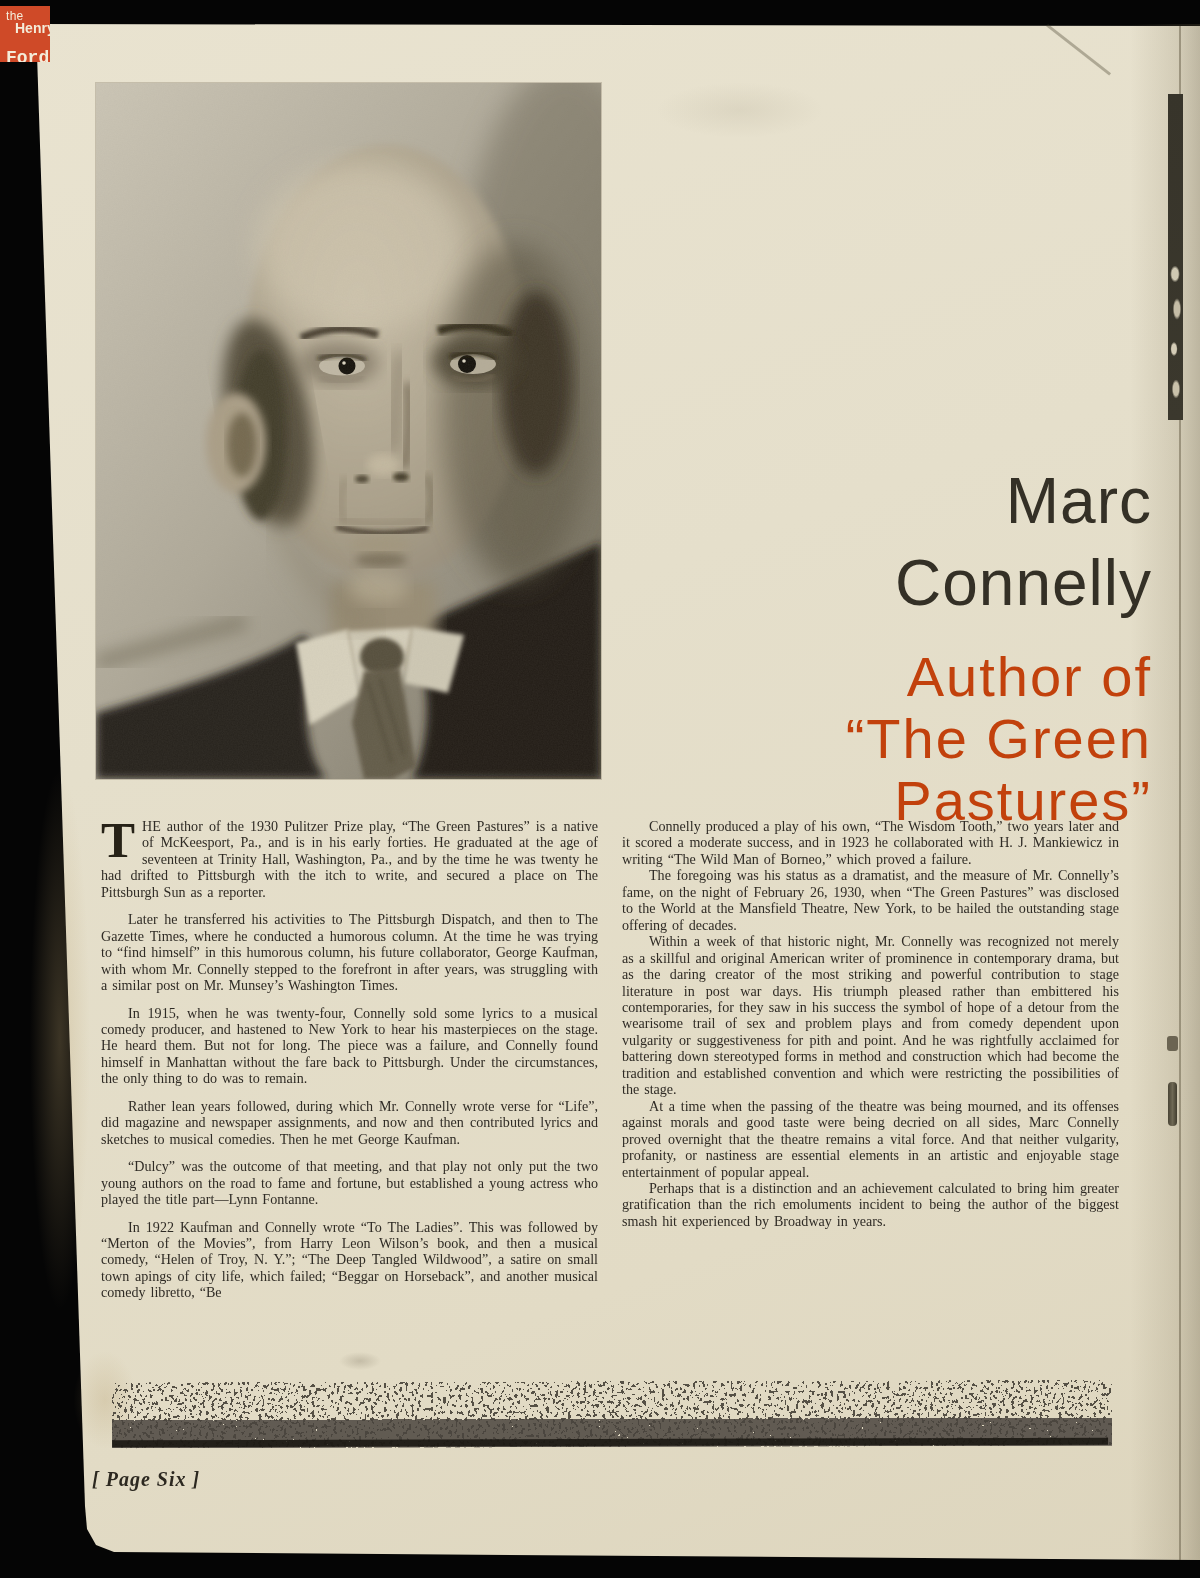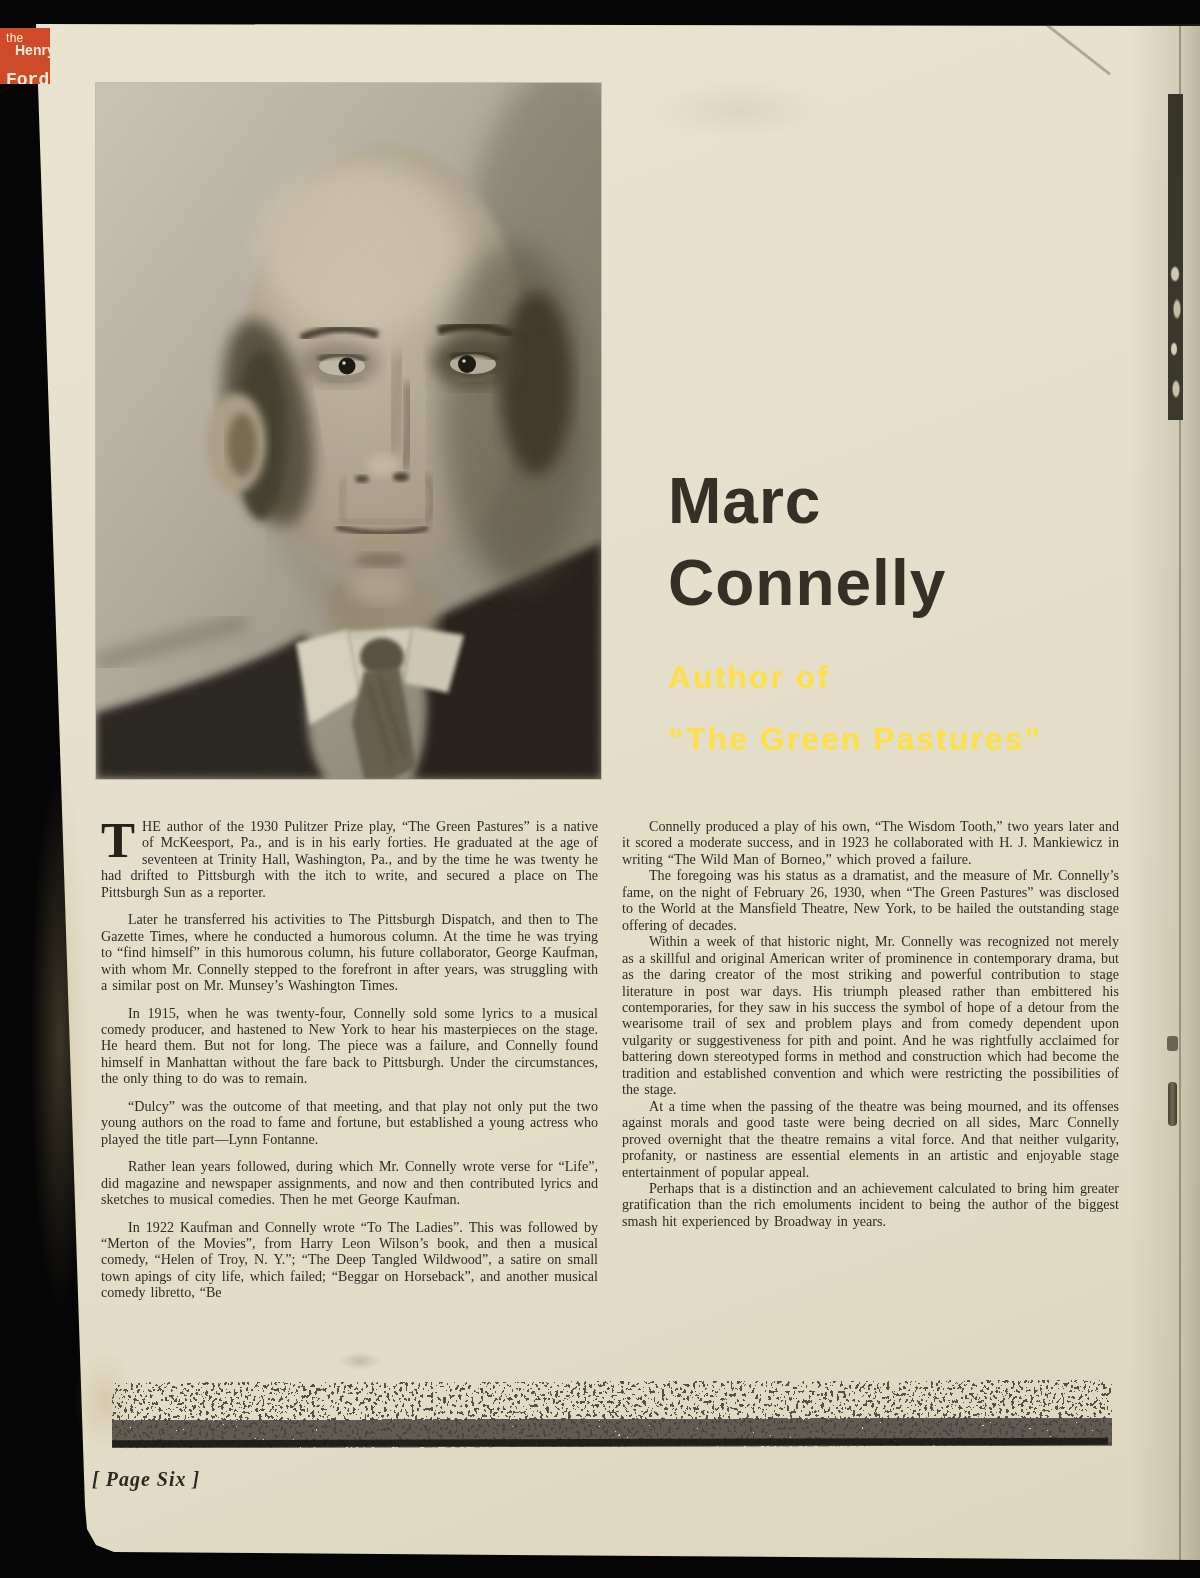--- a/index.html
+++ b/index.html
@@ -28,32 +28,32 @@
   .stain-left{left:30px;top:770px;width:60px;height:540px;border-radius:40%;
     background:radial-gradient(closest-side,rgba(186,162,112,0.30),rgba(186,162,112,0.12) 60%,transparent);}
   .stain-corner{left:60px;top:1330px;width:90px;height:140px;
     background:radial-gradient(closest-side,rgba(180,155,105,0.25),transparent 70%);}
   .stain-top{left:620px;top:70px;width:240px;height:80px;
     background:radial-gradient(closest-side,rgba(120,110,85,0.10),transparent 70%);}
   .smudge{position:absolute;left:330px;top:1348px;width:60px;height:26px;
     background:radial-gradient(closest-side,rgba(90,80,60,0.22),transparent 70%);border-radius:50%;}
   
   .logo{position:absolute;left:0;top:6px;width:50px;height:56px;background:#cf4a28;
-        font-family:"Liberation Sans",sans-serif;color:#f4ecd9;overflow:hidden;margin-top:22px;}
+        font-family:"Liberation Sans",sans-serif;color:#f4ecd9;overflow:hidden;}
   .logo .l-the{position:absolute;left:6px;top:3px;font-size:12px;letter-spacing:0.3px;}
   .logo .l-henry{position:absolute;left:15px;top:14px;font-size:14px;font-weight:700;}
   .logo .l-ford{position:absolute;left:6px;top:42px;font-size:18px;font-weight:700;font-family:Liberation Mono, monospace;}
   
   .photo{position:absolute;left:96px;top:83px;width:505px;height:696px;box-shadow:0 0 0 1px rgba(90,80,60,0.25);}
   
-  .headline{position:absolute;left:668px;top:460px;width:520px;color:#343026;
-            font-family:"Liberation Sans",sans-serif;font-weight:700;}
+  .headline{position:absolute;left:632px;top:460px;width:520px;color:#343026;
+            font-family:"Liberation Sans",sans-serif;font-weight:400;text-align:right;}
   .t-line{font-size:64px;line-height:82px;letter-spacing:1px;}
   .sub{margin-top:22px;}
-  .s-line{font-size:32px;line-height:62px;letter-spacing:2px;color:#fde047;}
+  .s-line{font-size:56px;line-height:62px;letter-spacing:2px;color:#c2410c;}
   
   .col{position:absolute;top:818px;width:497px;text-align:justify;color:#2f2b25;
        font-size:14.1px;line-height:16.45px;word-spacing:1.4px;}
   .col-left{left:101px;}
   .col-right{left:622px;}
   .col p{margin:0;text-indent:27px;}
   .col-left p{margin-bottom:11px;}
   .col-right p{margin-bottom:0;}
   p.no-indent{text-indent:0;}
   .dropcap{float:left;font-weight:700;font-size:51px;line-height:41px;
@@ -187,22 +187,22 @@
       <div class="s-line">“The Green Pastures”</div>
     </div>
   </div>
 
   <div class="col col-left">
     <p class="no-indent">
       <span class="dropcap">T</span><span>HE author of the 1930 Pulitzer Prize play, “The Green Pastures” is a native of McKeesport, Pa., and is in his early forties.  He graduated at the age of seventeen at Trinity Hall, Washington, Pa., and by the time he was twenty he had drifted to Pittsburgh with the itch to write, and secured a place on The Pittsburgh Sun as a reporter.</span>
     </p>
     <p>Later he transferred his activities to The Pittsburgh Dispatch, and then to The Gazette Times, where he conducted a humorous column.  At the time he was trying to “find himself” in this humorous column, his future collaborator, George Kaufman, with whom Mr. Connelly stepped to the forefront in after years, was struggling with a similar post on Mr. Munsey’s Washington Times.</p>
     <p>In 1915, when he was twenty-four, Connelly sold some lyrics to a musical comedy producer, and hastened to New York to hear his masterpieces on the stage.  He heard them.  But not for long.  The piece was a failure, and Connelly found himself in Manhattan without the fare back to Pittsburgh.  Under the circumstances, the only thing to do was to remain.</p>
+    <p>Rather lean years followed, during which Mr. Connelly wrote verse for “Life”, did magazine and newspaper assignments, and now and then contributed lyrics and sketches to musical comedies.  Then he met George Kaufman.</p>
     <p>“Dulcy” was the outcome of that meeting, and that play not only put the two young authors on the road to fame and fortune, but established a young actress who played the title part—Lynn Fontanne.</p>
-    <p>Rather lean years followed, during which Mr. Connelly wrote verse for “Life”, did magazine and newspaper assignments, and now and then contributed lyrics and sketches to musical comedies.  Then he met George Kaufman.</p>
     <p>In 1922 Kaufman and Connelly wrote “To The Ladies”.  This was followed by “Merton of the Movies”, from Harry Leon Wilson’s book, and then a musical comedy, “Helen of Troy, N. Y.”; “The Deep Tangled Wildwood”, a satire on small town apings of city life, which failed; “Beggar on Horseback”, and another musical comedy libretto, “Be</p>
   </div>
 
   <div class="col col-right">
     <p>Connelly produced a play of his own, “The Wisdom Tooth,” two years later and it scored a moderate success, and in 1923 he collaborated with H. J. Mankiewicz in writing “The Wild Man of Borneo,” which proved a failure.</p>
     <p>The foregoing was his status as a dramatist, and the measure of Mr. Connelly’s fame, on the night of February 26, 1930, when “The Green Pastures” was disclosed to the World at the Mansfield Theatre, New York, to be hailed the outstanding stage offering of decades.</p>
     <p>Within a week of that historic night, Mr. Connelly was recognized not merely as a skillful and original American writer of prominence in contemporary drama, but as the daring creator of the most striking and powerful contribution to stage literature in post war days.  His triumph pleased rather than embittered his contemporaries, for they saw in his success the symbol of hope of a detour from the wearisome trail of sex and problem plays and from comedy dependent upon vulgarity or suggestiveness for pith and point.  And he was rightfully acclaimed for battering down stereotyped forms in method and construction which had become the tradition and established convention and which were restricting the possibilities of the stage.</p>
     <p>At a time when the passing of the theatre was being mourned, and its offenses against morals and good taste were being decried on all sides, Marc Connelly proved overnight that the theatre remains a vital force.  And that neither vulgarity, profanity, or nastiness are essential elements in an artistic and enjoyable stage entertainment of popular appeal.</p>
     <p>Perhaps that is a distinction and an achievement calculated to bring him greater gratification than the rich emoluments incident to being the author of the biggest smash hit experienced by Broadway in years.</p>
   </div>

